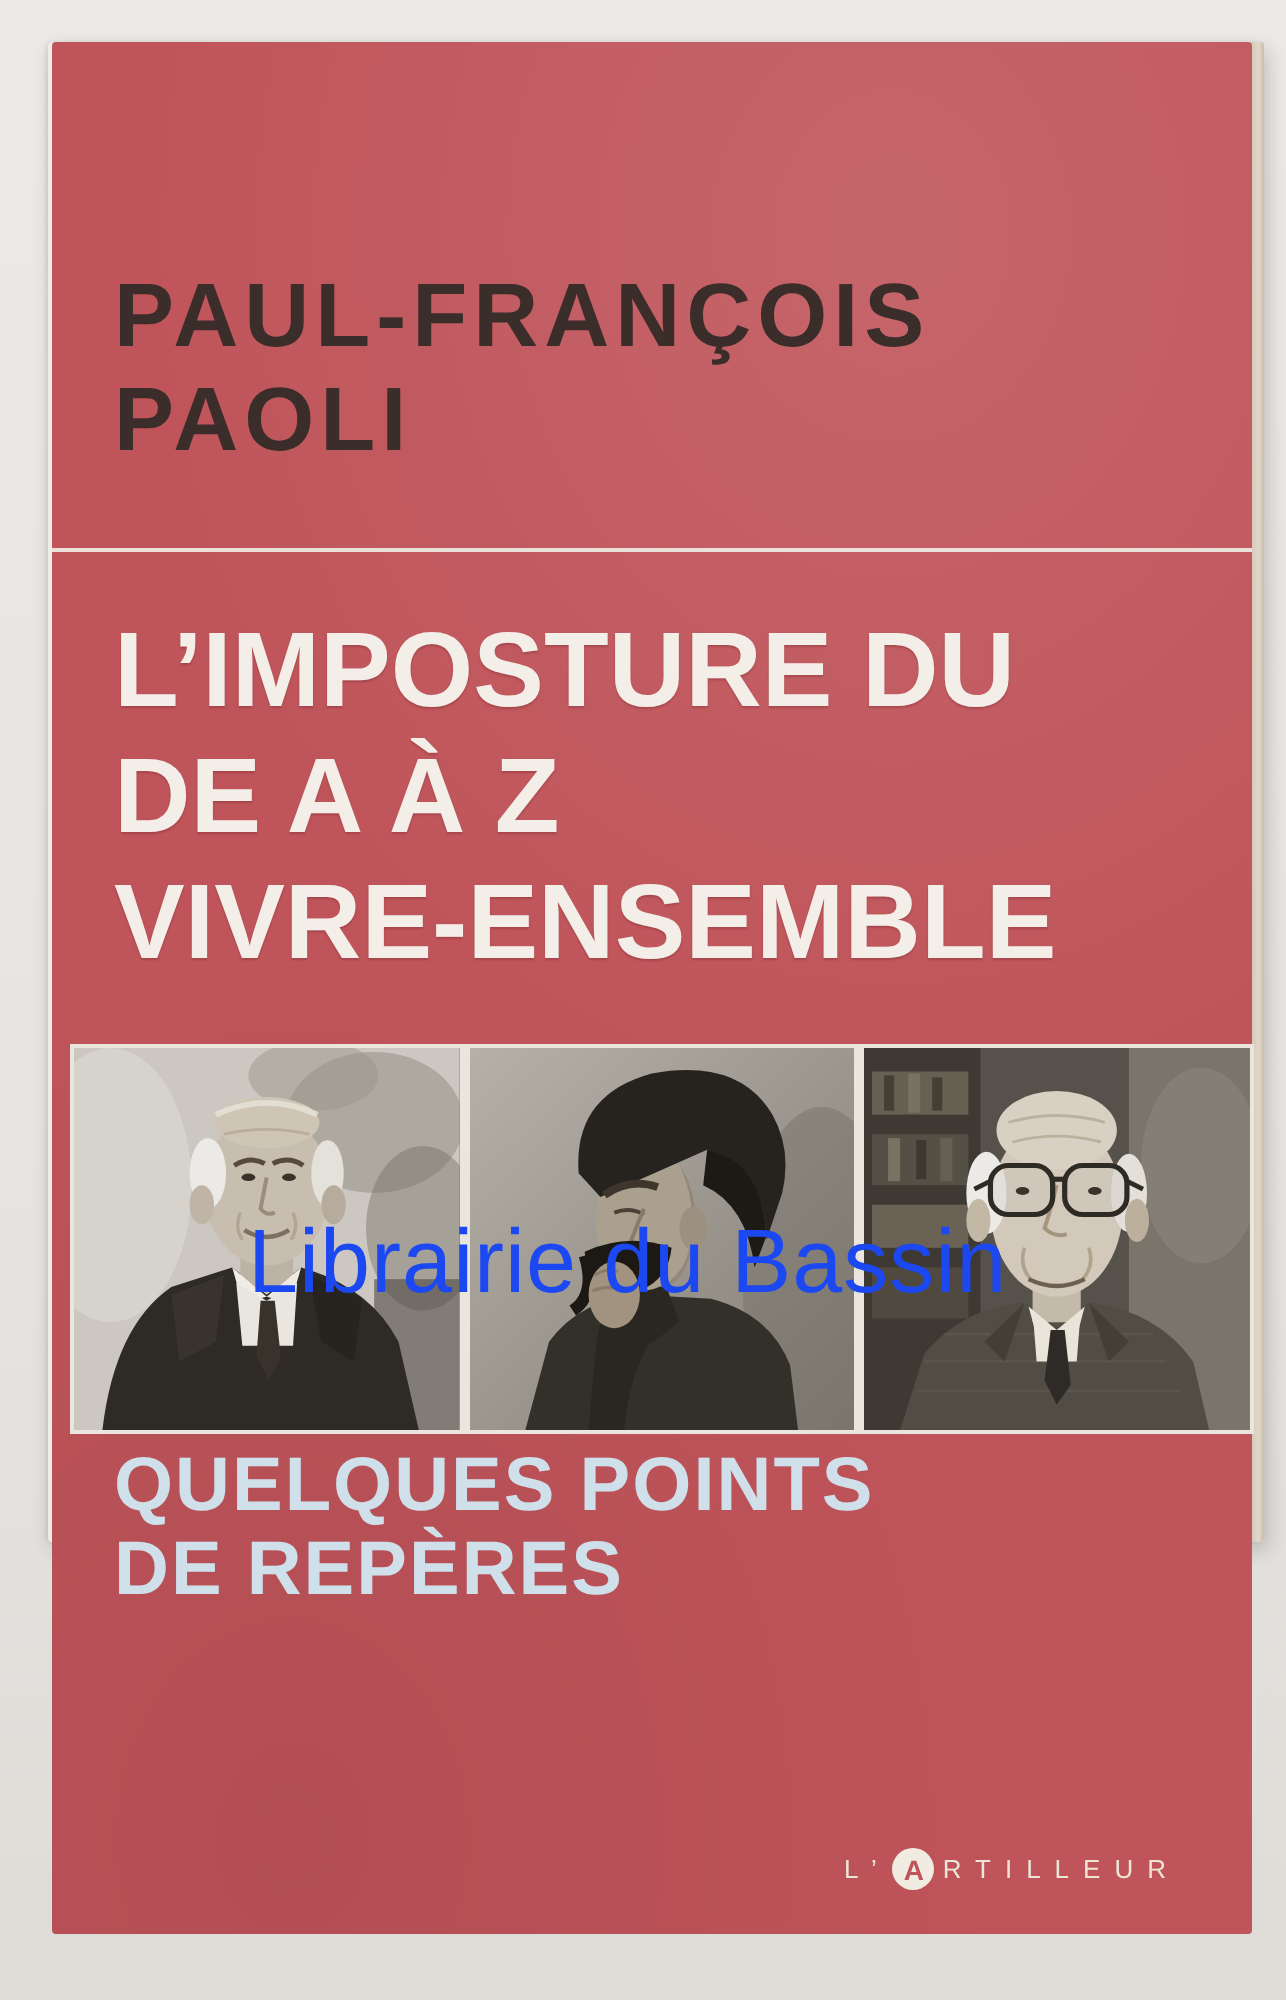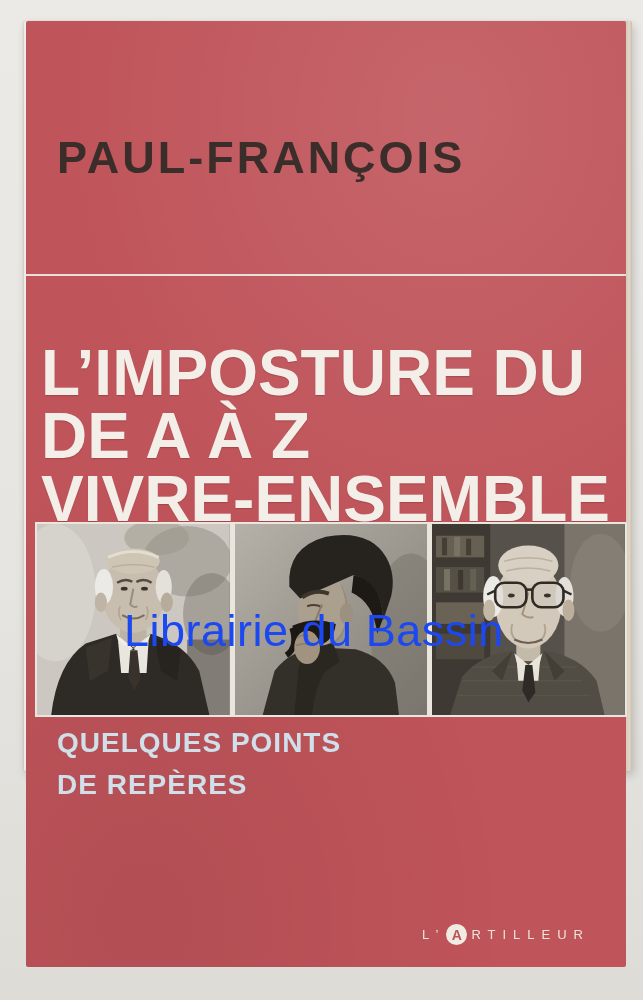--- a/index.html
+++ b/index.html
@@ -35,36 +35,35 @@
   .author{
     position:absolute;left:31px;top:111px;
     font-weight:700;font-size:45px;line-height:52px;letter-spacing:3px;
     color:var(--author-text,#3b2e2a);
   }
   .divider{
     position:absolute;left:0;top:253px;width:600px;height:2px;
     background:#ece8e0;opacity:.95;
   }
   .title{
-    position:absolute;left:15px;top:283px;
-    font-weight:700;font-size:64px;line-height:63px;letter-spacing:0px;
+    position:absolute;left:31px;top:283px;
+    font-weight:700;font-size:53px;line-height:63px;letter-spacing:0px;
     color:var(--title-text,#f3efe8);
     text-shadow:0 1px 1px rgba(120,40,45,.35);
-    margin-top:38px;
   }
   .photo-strip{
     position:absolute;left:9px;top:501px;width:592px;height:195px;
     background:#eae6de;border:2px solid #eae6de;box-sizing:border-box;
     display:flex;gap:5px;
   }
   .photo{flex:1 1 0;height:100%;overflow:hidden;background:#9a958c;}
   .photo svg{display:block;width:100%;height:100%;}
   .subtitle{
     position:absolute;left:31px;top:701px;
-    font-weight:700;font-size:28px;line-height:42px;letter-spacing:1px;
+    font-weight:700;font-size:38px;line-height:42px;letter-spacing:1px;
     color:var(--subtitle-text,#cfe0ea);
   }
   .publisher{
     position:absolute;right:36px;top:903px;
     display:flex;align-items:center;
     font-size:13px;font-weight:400;letter-spacing:7px;
     color:var(--publisher-text,#ece5d8);
   }
   .pub-circle{
     display:inline-flex;align-items:center;justify-content:center;
@@ -85,20 +84,21 @@
 
 <div class="stage">
   <div class="book">
     <div class="page-edge-left"></div>
     <div class="page-edge-right"></div>
 
     <div class="cover">
 
       <div class="author">
         <div>PAUL-FRANÇOIS</div>
+        <div>PAOLI</div>
       </div>
 
       <div class="divider"></div>
 
       <div class="title">
         <div>L’IMPOSTURE DU</div>
         <div>DE A À Z</div>
         <div>VIVRE-ENSEMBLE</div>
       </div>
 

